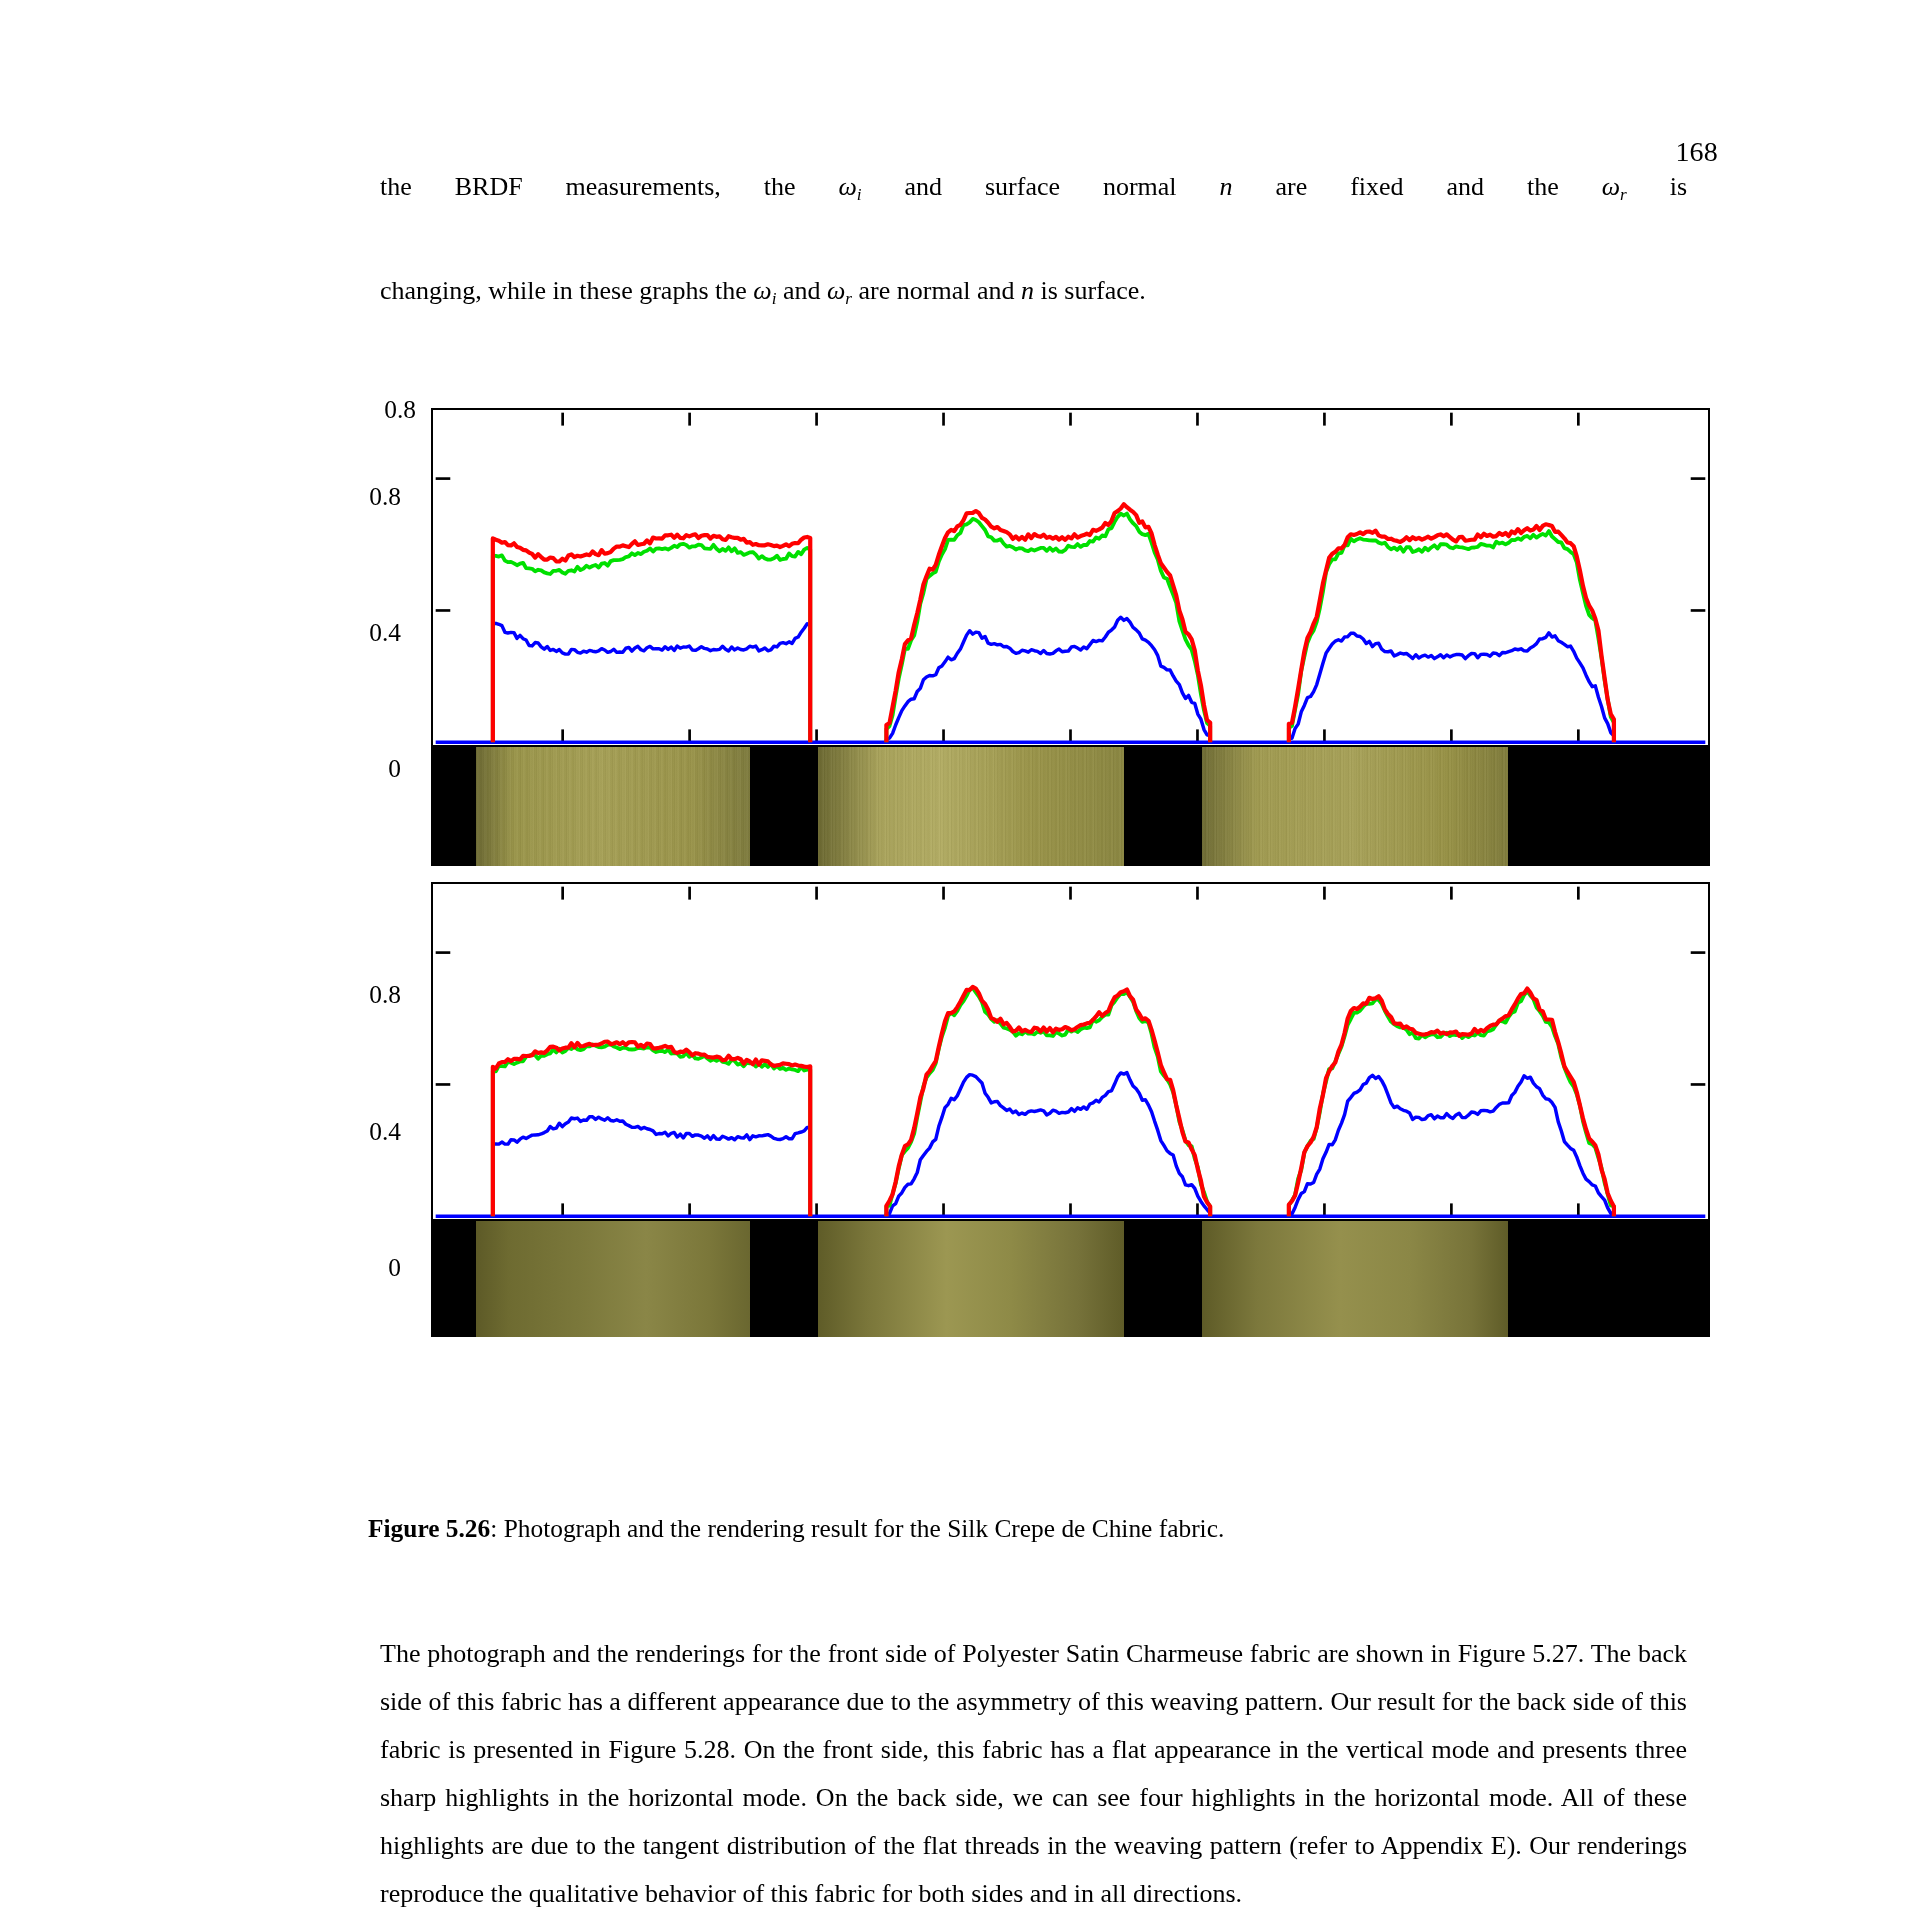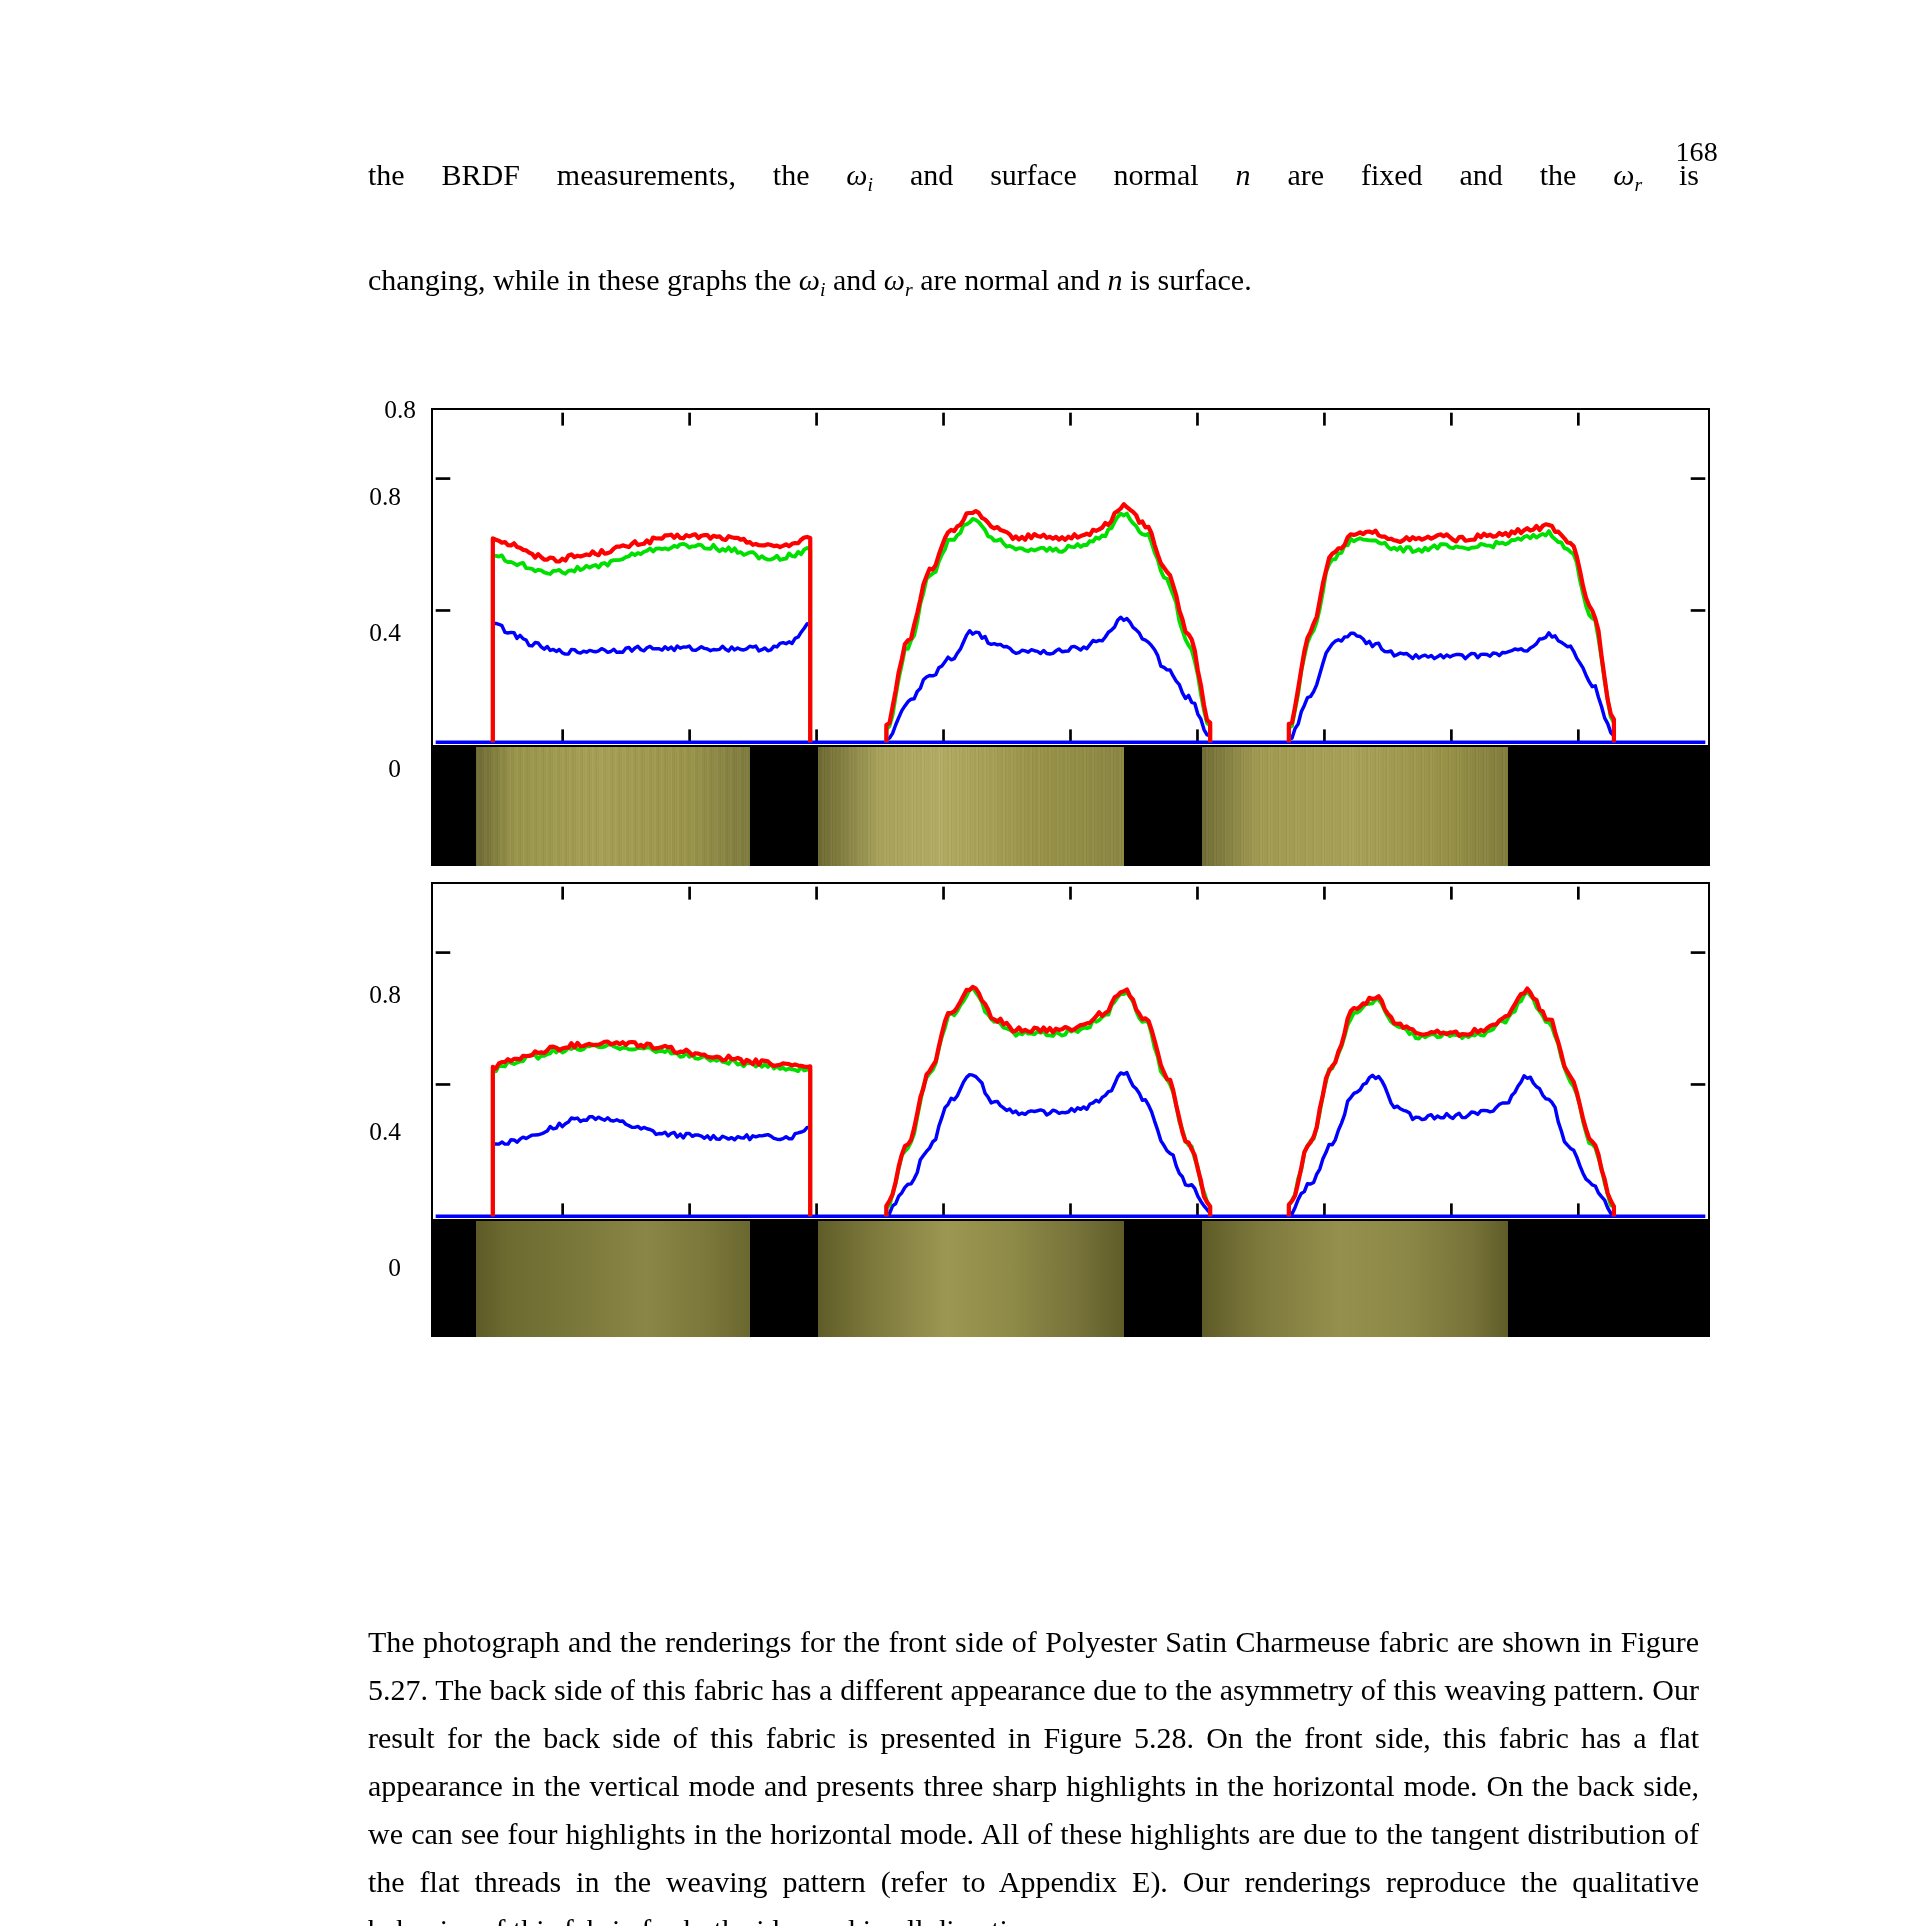--- a/index.html
+++ b/index.html
@@ -19,25 +19,25 @@
     font-size:28px;
     letter-spacing:0.2px;
   }
 
   .text-col {
     position:absolute;
     left:368px; width:1331px;
   }
 
   p.body {
-    font-size:30px;
+    font-size:26px;
     line-height:48px;
     text-align:justify;
     text-justify:inter-word;
-    margin:0;
+    margin:12px;
     -webkit-hyphens:none; hyphens:none;
   }
   .line { display:block; text-align:justify; }
   .line::after { content:""; display:inline-block; width:100%; height:0; }
   .line.nojust::after { content:none; }
 
   i.math { font-family:"Liberation Serif", serif; font-style:italic; }
   .sub { font-size:0.66em; vertical-align:-0.28em; font-style:italic; }
 
   
@@ -210,19 +210,22 @@
   </div>
 
   <div style="position:absolute; left:285px; top:482px; width:116px; text-align:right; font-size:25.4px;">0.8</div>
   <div style="position:absolute; left:285px; top:618px; width:116px; text-align:right; font-size:25.4px;">0.4</div>
   <div style="position:absolute; left:285px; top:754px; width:116px; text-align:right; font-size:25.4px;">0</div>
 
   <div style="position:absolute; left:285px; top:980px; width:116px; text-align:right; font-size:25.4px;">0.8</div>
   <div style="position:absolute; left:285px; top:1117px; width:116px; text-align:right; font-size:25.4px;">0.4</div>
   <div style="position:absolute; left:285px; top:1253px; width:116px; text-align:right; font-size:25.4px;">0</div>
 
+  <div class="caption">
+    <b>Figure 5.26</b><span>: Photograph and the rendering result for the Silk Crepe de Chine fabric.</span>
+  </div>
 
   <div class="text-col" style="top:1618px;font-family:Liberation Serif, serif;">
     <p class="body">The photograph and the renderings for the front side of Polyester Satin Charmeuse fabric are shown in Figure 5.27. The back side of this fabric has a different appearance due to the asymmetry of this weaving pattern. Our result for the back side of this fabric is presented in Figure 5.28. On the front side, this fabric has a flat appearance in the vertical mode and presents three sharp highlights in the horizontal mode. On the back side, we can see four highlights in the horizontal mode. All of these highlights are due to the tangent distribution of the flat threads in the weaving pattern (refer to Appendix E). Our renderings reproduce the qualitative behavior of this fabric for both sides and in all directions.</p>
   </div>
 
 </div>
 
 
 </body></html>

